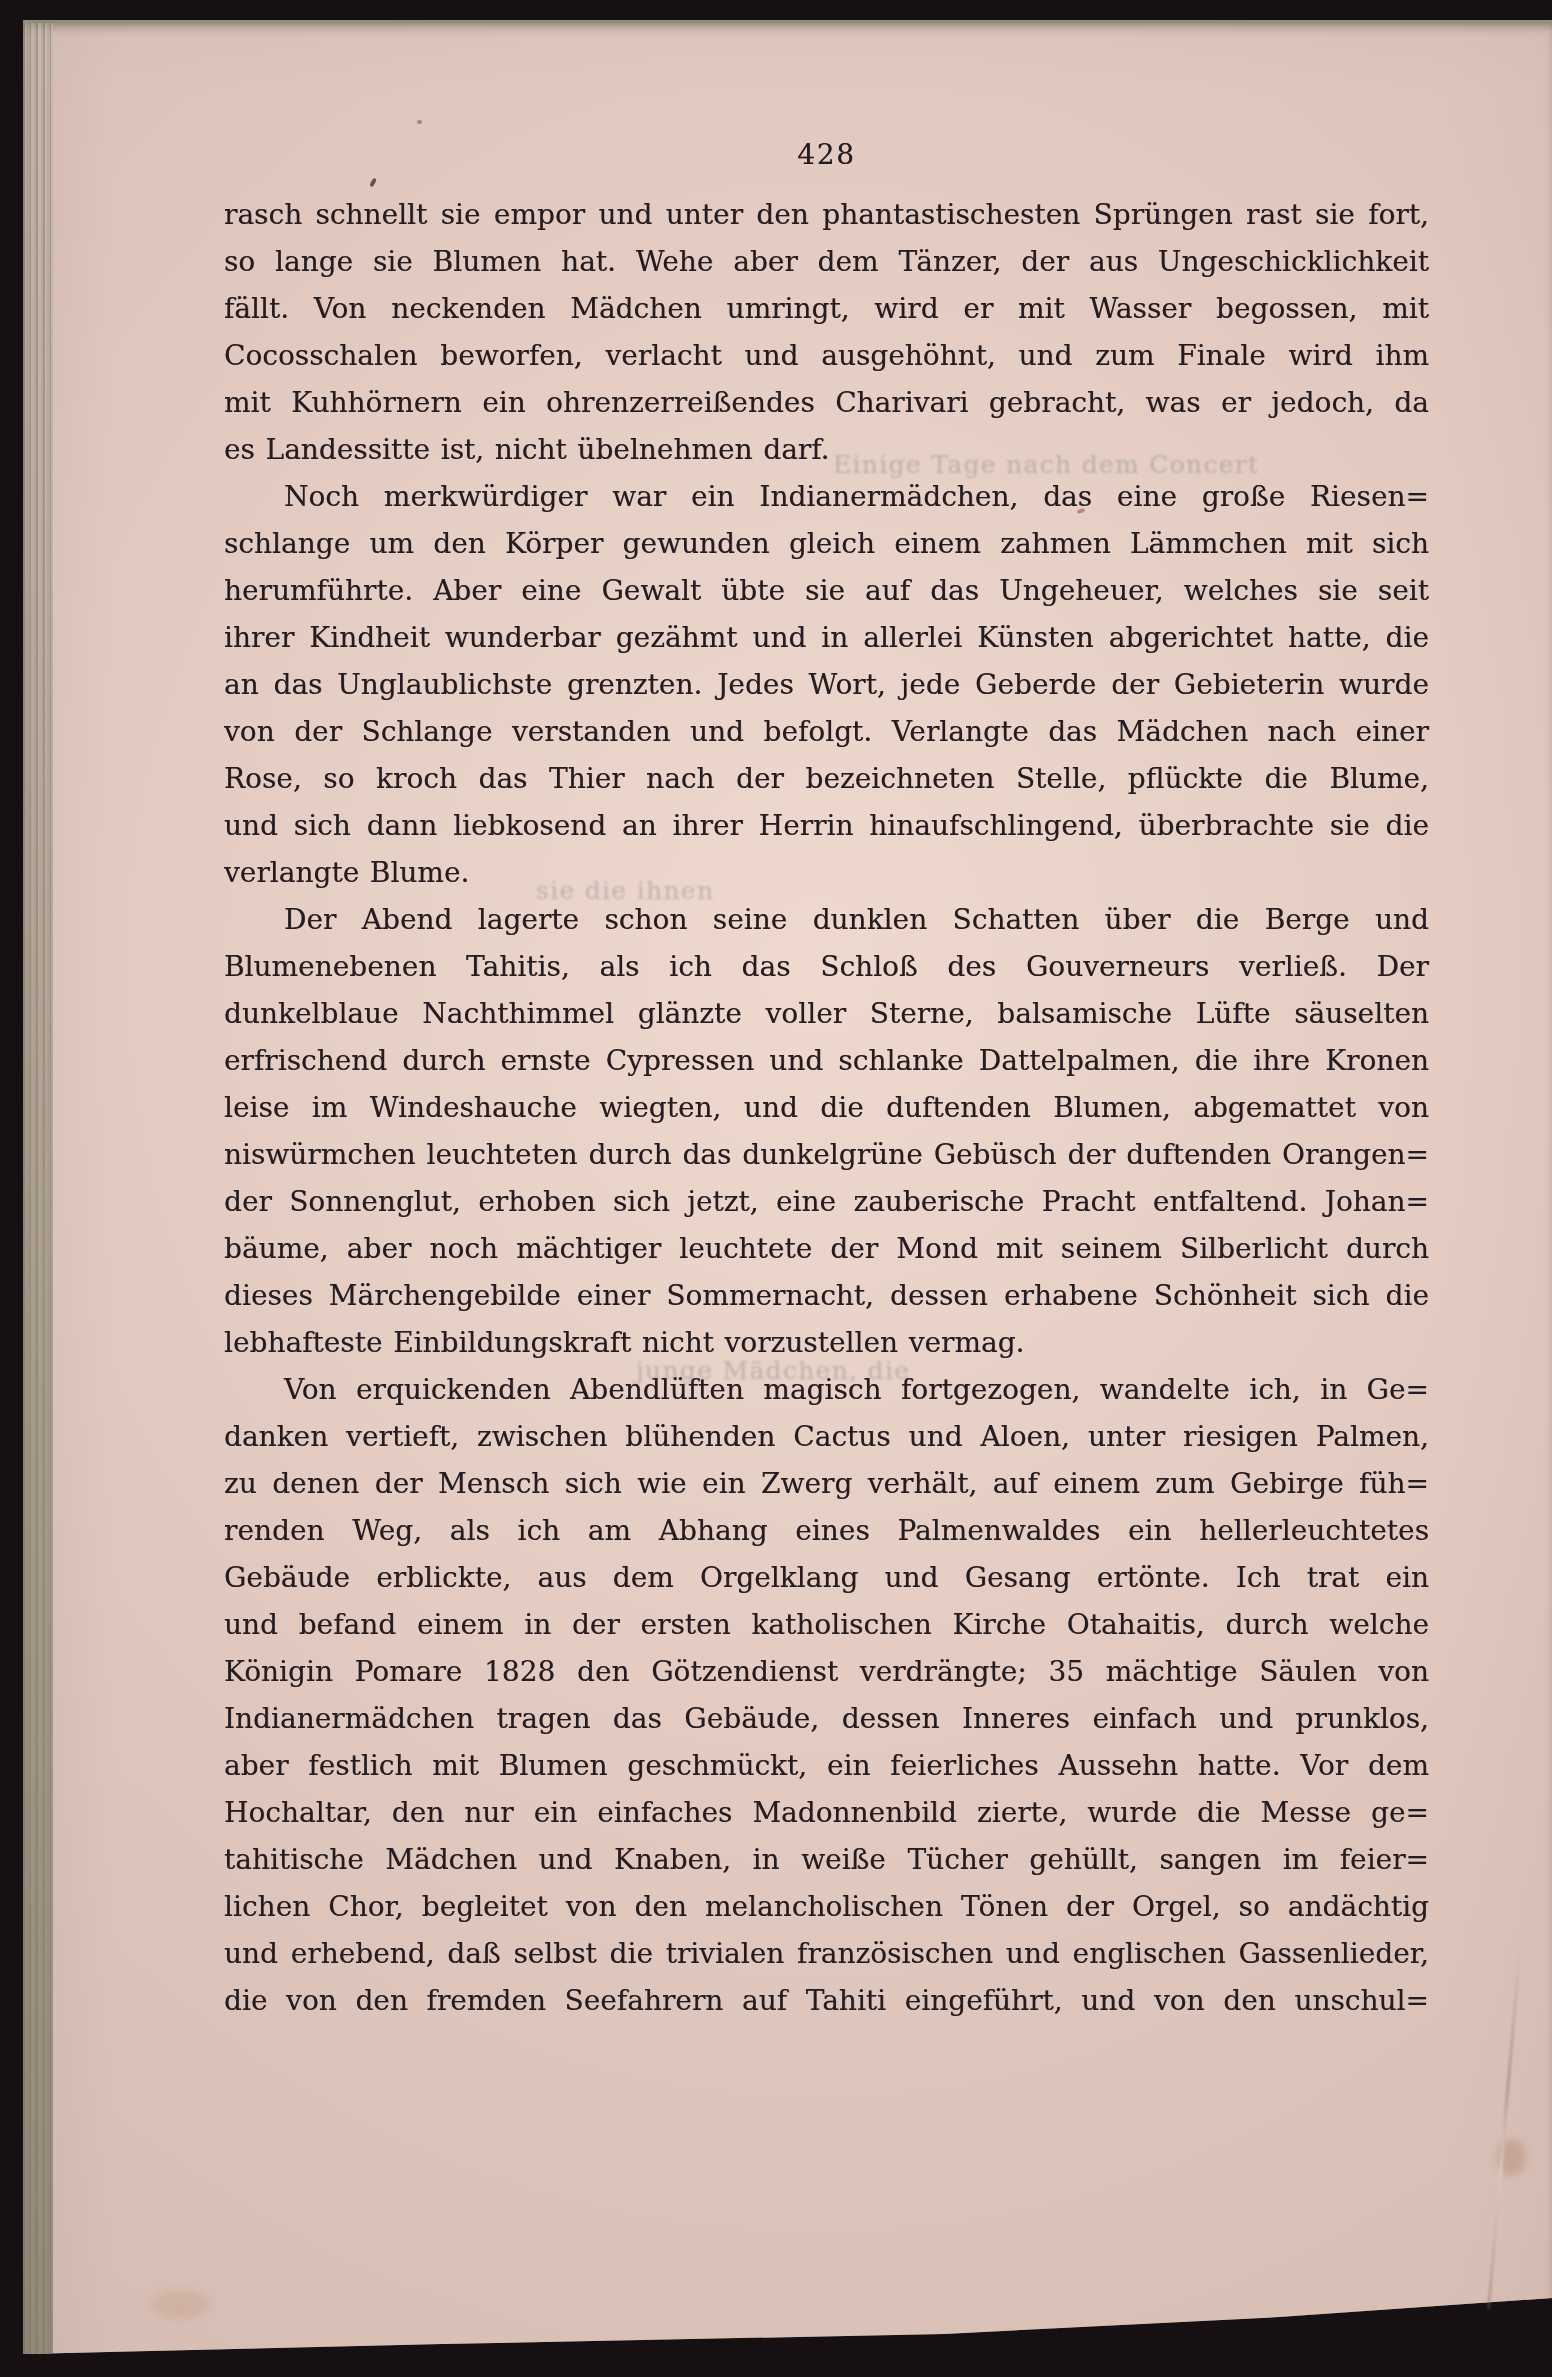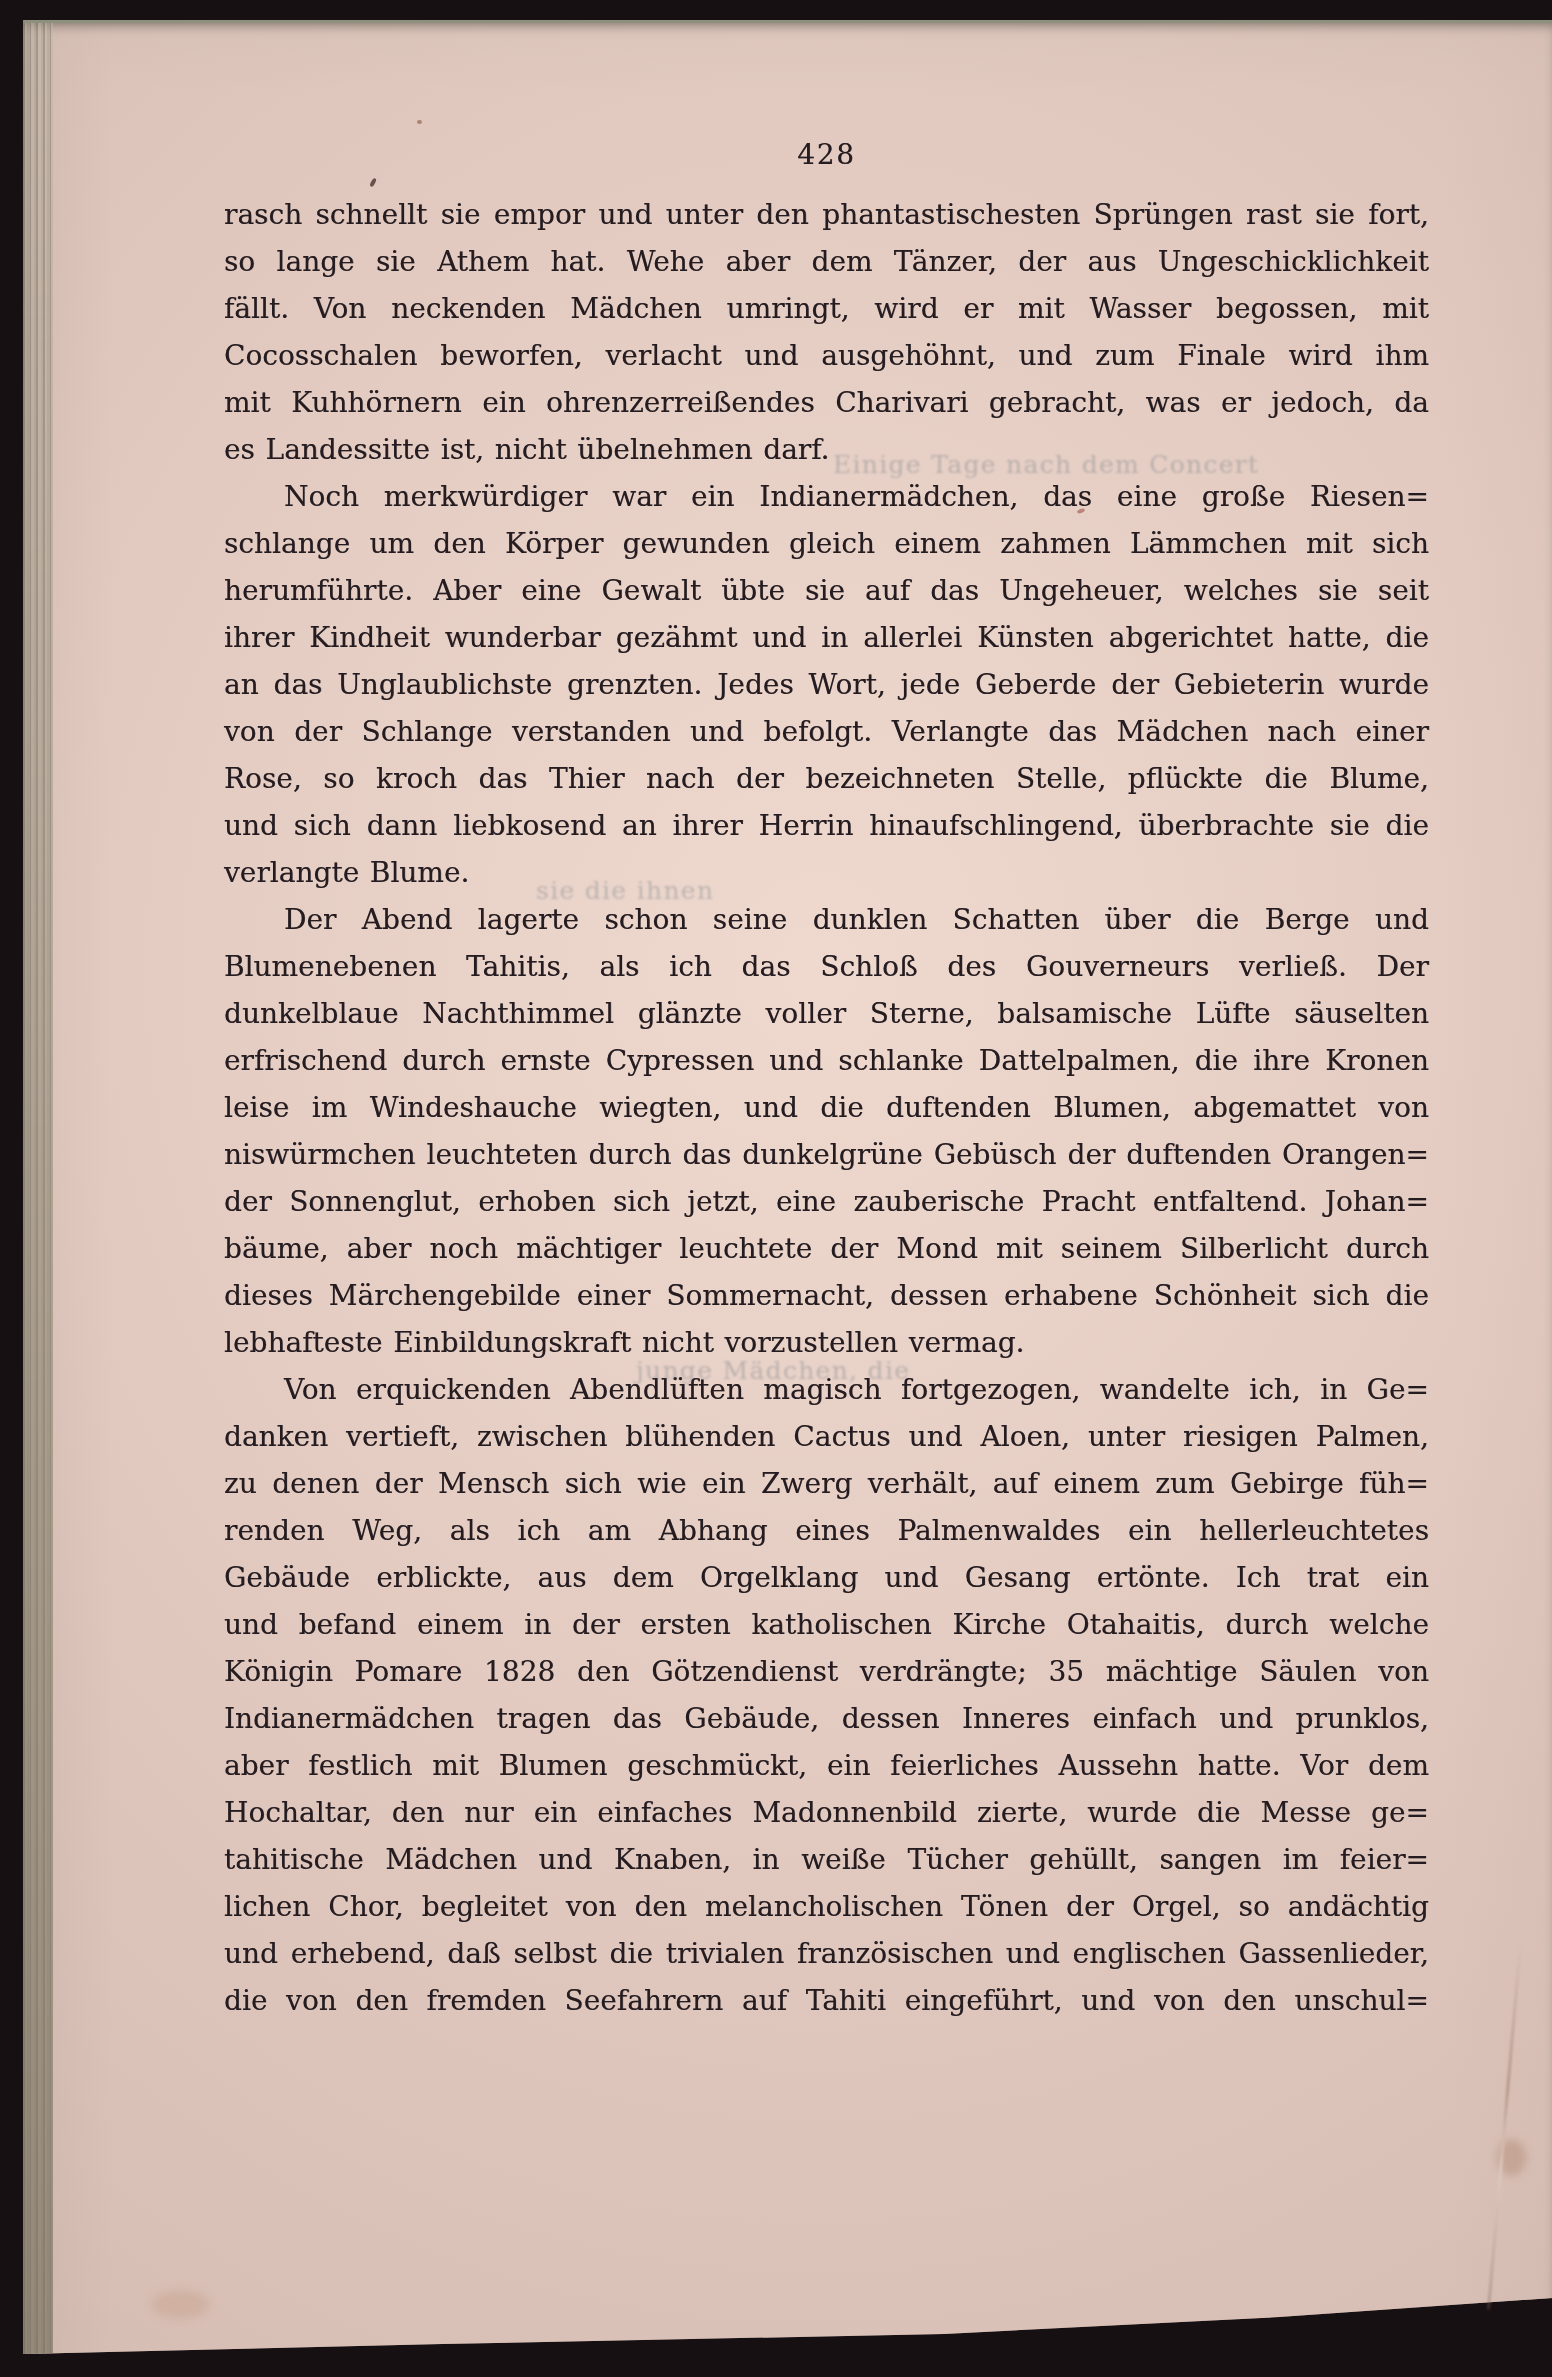--- a/index.html
+++ b/index.html
@@ -71,21 +71,21 @@
 <div class="paper">
   <div class="edge-stack"></div>
 </div>
 
 <div class="pageno">428</div>
 
 <div class="textblock">
 
   <div>
     <div class="line">rasch schnellt sie empor und unter den phantastischesten Sprüngen rast sie fort,</div>
-    <div class="line">so lange sie Athem hat. Wehe aber dem Tänzer, der aus Ungeschicklichkeit</div>
+    <div class="line">so lange sie Blumen hat. Wehe aber dem Tänzer, der aus Ungeschicklichkeit</div>
     <div class="line">fällt. Von neckenden Mädchen umringt, wird er mit Wasser begossen, mit</div>
     <div class="line">Cocosschalen beworfen, verlacht und ausgehöhnt, und zum Finale wird ihm</div>
     <div class="line">mit Kuhhörnern ein ohrenzerreißendes Charivari gebracht, was er jedoch, da</div>
     <div class="line pl">es Landessitte ist, nicht übelnehmen darf.</div>
   </div>
 
   <div>
     <div class="line ind">Noch merkwürdiger war ein Indianermädchen, das eine große Riesen=</div>
     <div class="line">schlange um den Körper gewunden gleich einem zahmen Lämmchen mit sich</div>
     <div class="line">herumführte. Aber eine Gewalt übte sie auf das Ungeheuer, welches sie seit</div>

